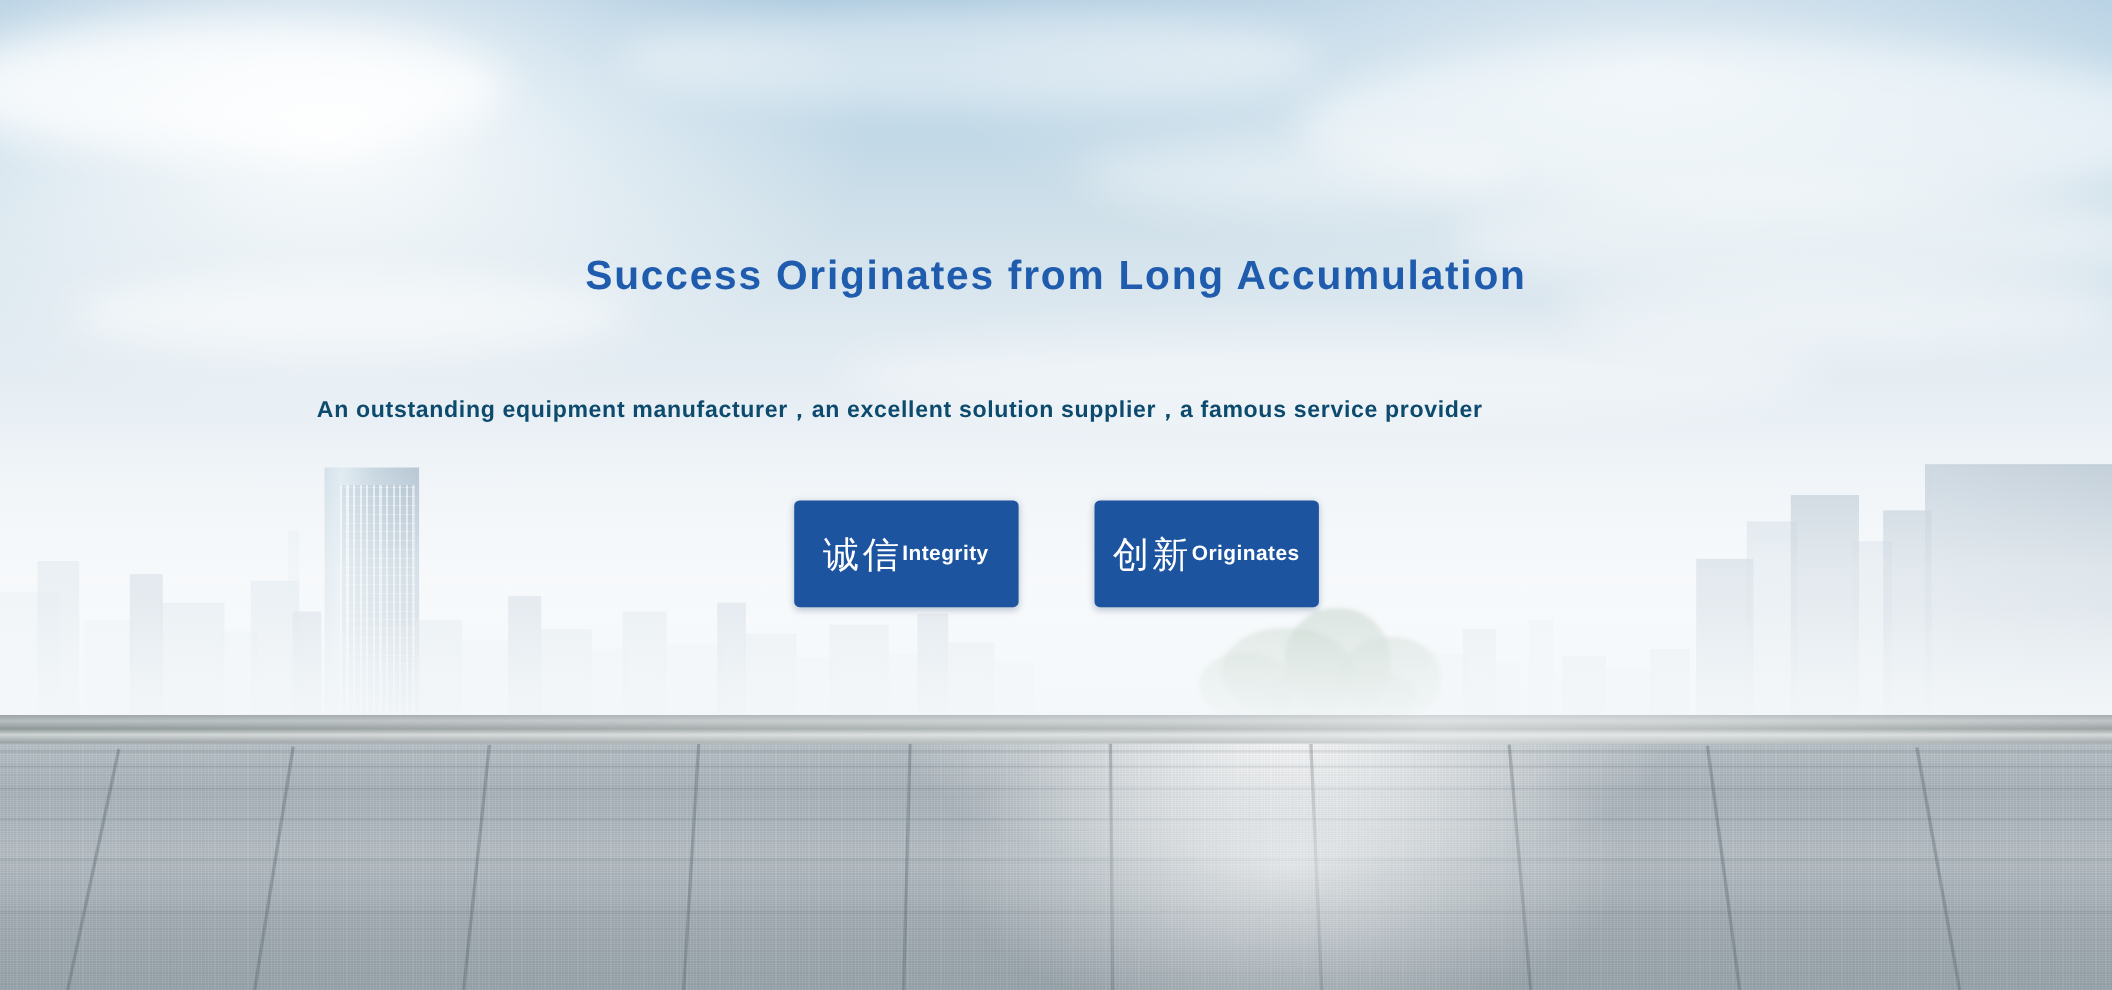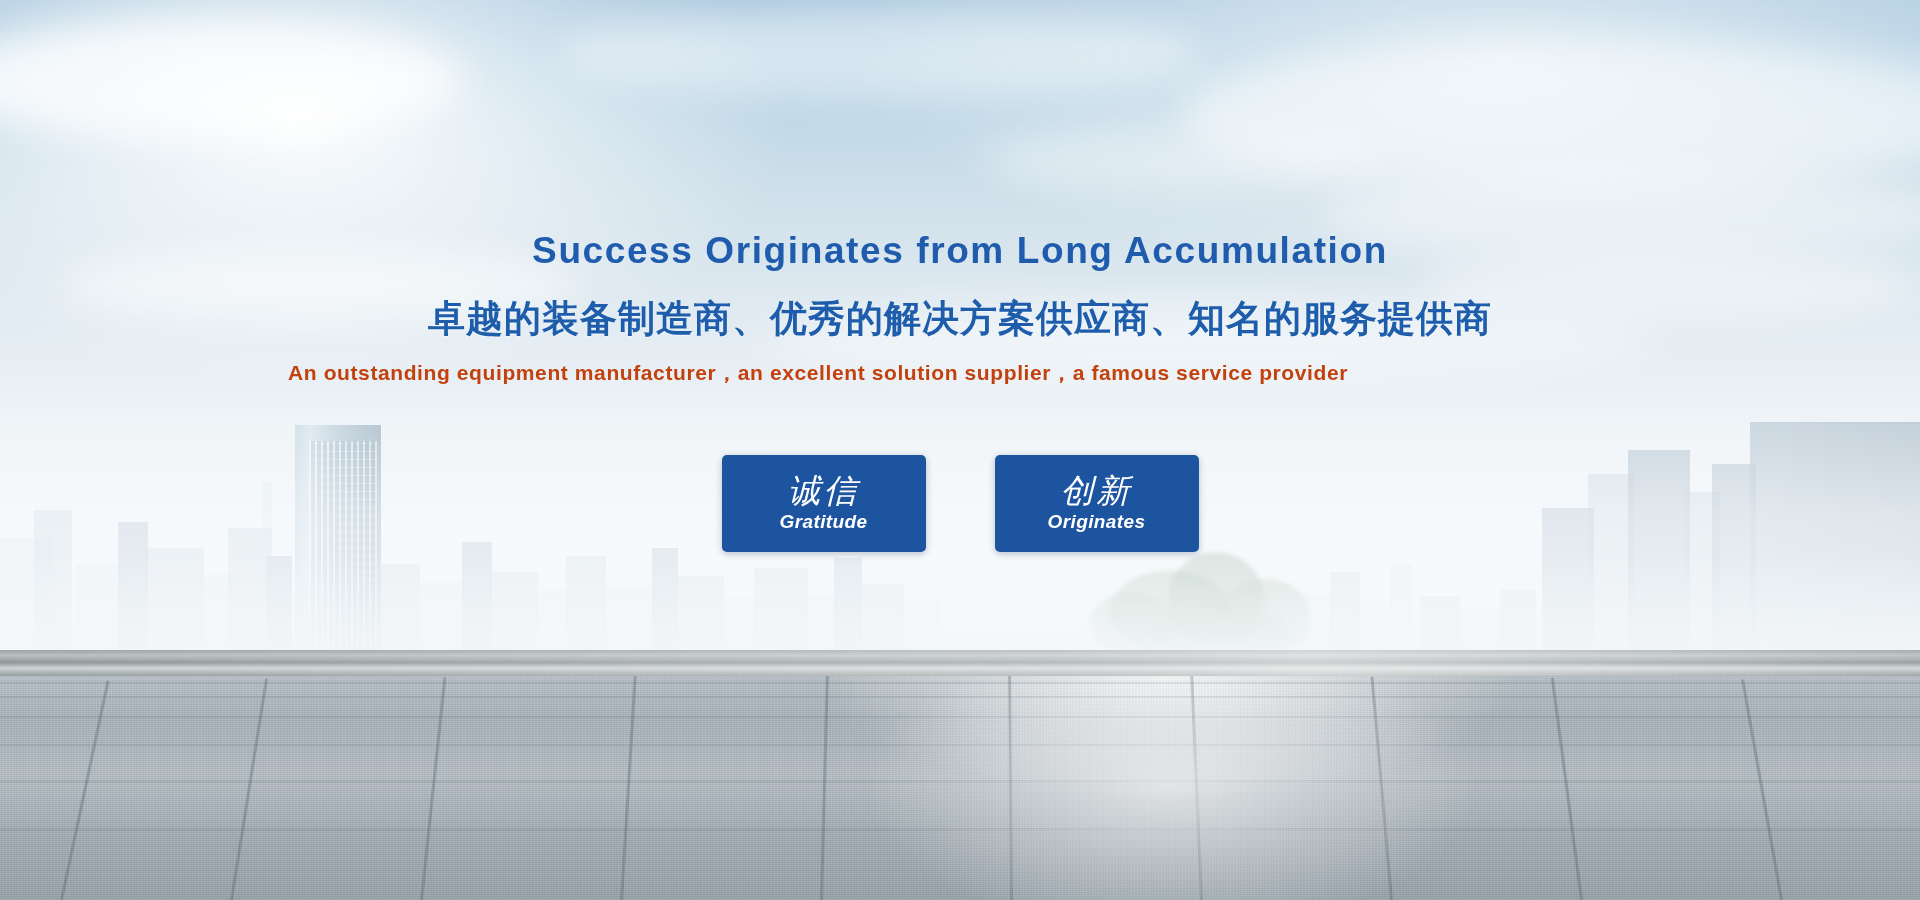--- a/index.html
+++ b/index.html
@@ -177,38 +177,37 @@
     color:#1d5dab;
     text-shadow:0 1px 1px rgba(255,255,255,.55);
   }
 
   .tagline-en{
     position:absolute; top:362px; left:0; width:1636px;
     text-align:center;
     font-size:21px; line-height:1;
     font-weight:bold;
     letter-spacing:.6px;
-    color:#c2410c;
+    color:#0c4a6e;
   }
 
   
   .cards{
     position:absolute; top:455px; left:0; width:1920px;
     display:flex; justify-content:center; align-items:flex-start;
     gap:69px;
   }
   .card{
     width:204px; height:97px;
     background:#1d54a0;
     border-radius:5px;
-    display:flex; flex-direction:column;
+    display:flex; flex-direction:row;
     align-items:center; justify-content:center;
     box-shadow:0 2px 7px rgba(20,50,95,.28);
     cursor:pointer;
-    font-style:italic;
   }
   .card .zh{
     color:#ffffff;
     font-size:33px; line-height:1.08;
     letter-spacing:3px;
     font-weight:400;
   }
   .card .en{
     color:#ffffff;
     font-size:19px; line-height:1.25;
@@ -317,29 +316,28 @@
 
     <div class="speck"></div>
     <div class="glow"></div>
   </div>
 
   <div class="content">
 
 
     <div class="headline-en">Success Originates from Long Accumulation</div>
 
-    <div class="tagline">卓越的装备制造商、优秀的解决方案供应商、知名的服务提供商</div>
 
     <div class="tagline-en">An outstanding equipment manufacturer，an excellent  solution supplier，a famous  service provider</div>
 
     <div class="cards">
 
       <div class="card">
         <span class="zh">诚信</span>
-        <span class="en">Gratitude</span>
+        <span class="en">Integrity</span>
       </div>
 
 
       <div class="card">
         <span class="zh">创新</span>
         <span class="en">Originates</span>
       </div>
 
 
     </div>

